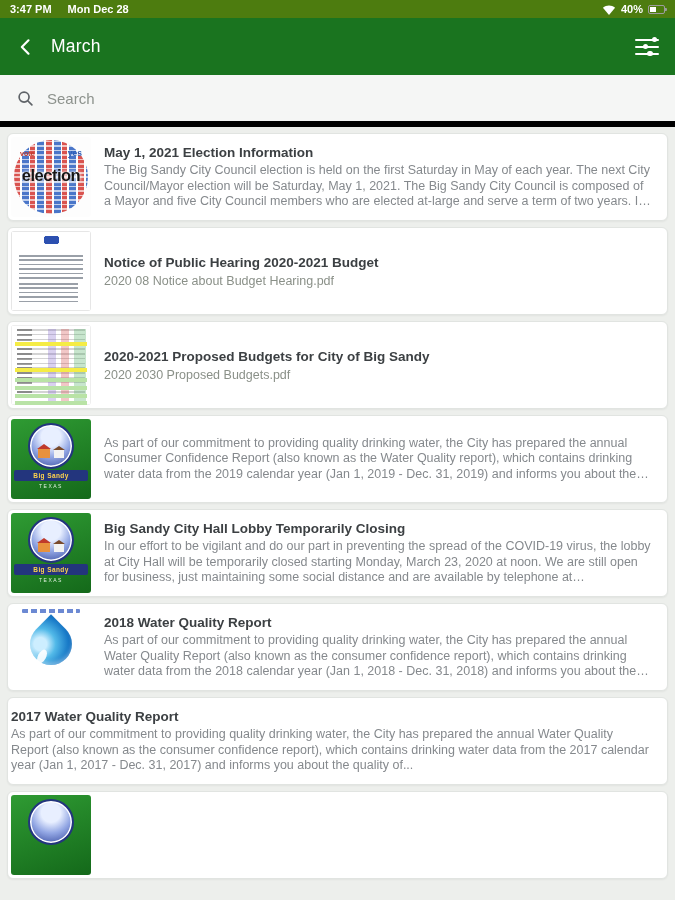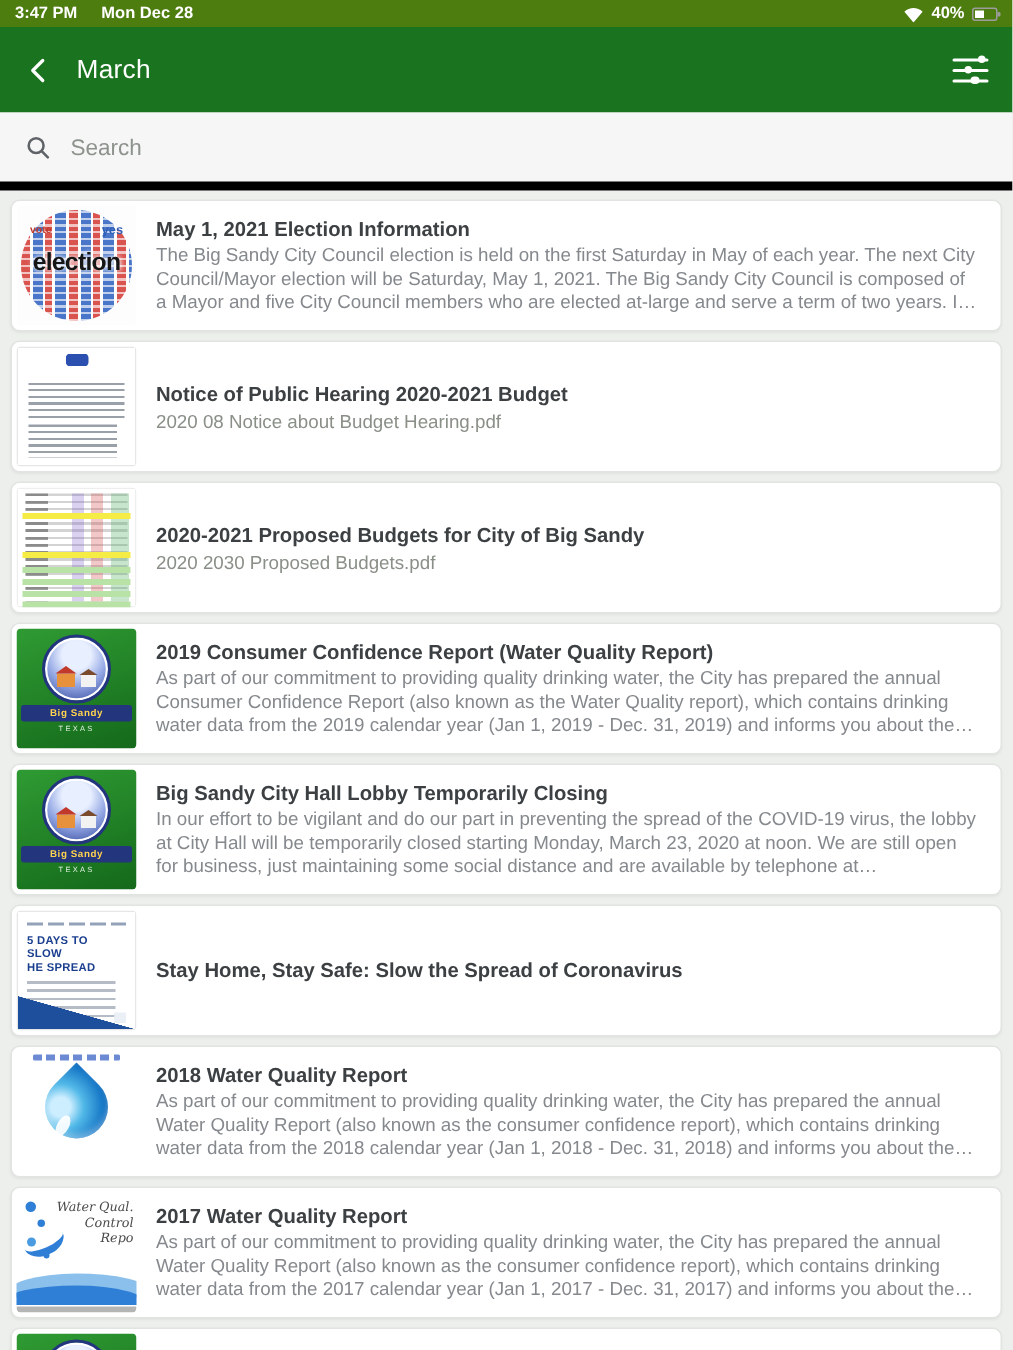--- a/index.html
+++ b/index.html
@@ -246,21 +246,20 @@
       <span class="h1"></span>
             <span class="h2"></span>
     </div>
     <div class="ribbon">
             <span>Big Sandy</span>
           </div>
     <div class="state">TEXAS</div>
   </div>
       </div>
     <div class="card-text">
-      <div class="card-title">2019 Consumer Confidence Report (Water Quality Report)</div>
 
       <div class="card-desc">As part of our commitment to providing quality drinking water, the City has prepared the annual Consumer Confidence Report (also known as the Water Quality report), which contains drinking water data from the 2019 calendar year (Jan 1, 2019 - Dec. 31, 2019) and informs you about the qua...</div>
     </div>
   </div>
     <div class="card">
     <div class="thumb-slot">
         <div class="thumb t-bigsandy">
     <div class="seal">
       <span class="h1"></span>
             <span class="h2"></span>
@@ -272,66 +271,33 @@
   </div>
       </div>
     <div class="card-text">
       <div class="card-title">Big Sandy City Hall Lobby Temporarily Closing</div>
 
       <div class="card-desc">In our effort to be vigilant and do our part in preventing the spread of the COVID-19 virus, the lobby at City Hall will be temporarily closed starting Monday, March 23, 2020 at noon. We are still open for business, just maintaining some social distance and are available by telephone at 903.636.4343. We'...</div>
     </div>
   </div>
     <div class="card">
     <div class="thumb-slot">
-        <div class="thumb t-days">
-    <div class="topline"></div>
-    <div class="head"><span>5 DAYS TO SLOW</span><br>
-      <span>HE SPREAD</span></div>
-    <div class="lines"></div>
-    <div class="wedge"></div>
-          <div class="flag"></div>
-  </div>
-      </div>
-    <div class="card-text">
-      <div class="card-title">Stay Home, Stay Safe:  Slow the Spread of Coronavirus</div>
-
-    </div>
-  </div>
-    <div class="card">
-    <div class="thumb-slot">
         <div class="thumb t-waterdrop">
     <div class="smudge"></div>
           <div class="drop"></div>
           <div class="hl"></div>
   </div>
       </div>
     <div class="card-text">
       <div class="card-title">2018 Water Quality Report</div>
 
       <div class="card-desc">As part of our commitment to providing quality drinking water, the City has prepared the annual Water Quality Report (also known as the consumer confidence report), which contains drinking water data from the 2018 calendar year (Jan 1, 2018 - Dec. 31, 2018) and informs you about the quality of...</div>
     </div>
   </div>
     <div class="card">
-    <div class="thumb-slot">
-        <div class="thumb t-splash">
-    <span class="d1"></span>
-          <span class="d2"></span>
-          <span class="d3"></span>
-          <span class="d4"></span>
-    <span class="sw"></span>
-    <div class="txt">
-      <span>Water Qual.</span><br>
-      <span>Control</span><br>
-      <span>Repo</span>
-    </div>
-    <div class="wave1"></div>
-          <div class="wave2"></div>
-          <div class="gbar"></div>
-  </div>
-      </div>
     <div class="card-text">
       <div class="card-title">2017 Water Quality Report</div>
 
       <div class="card-desc">As part of our commitment to providing quality drinking water, the City has prepared the annual Water Quality Report (also known as the consumer confidence report), which contains drinking water data from the 2017 calendar year (Jan 1, 2017 - Dec. 31, 2017) and informs you about the quality of...</div>
     </div>
   </div>
     <div class="card">
     <div class="thumb-slot">
         <div class="thumb t-bigsandy">
     <div class="seal">

